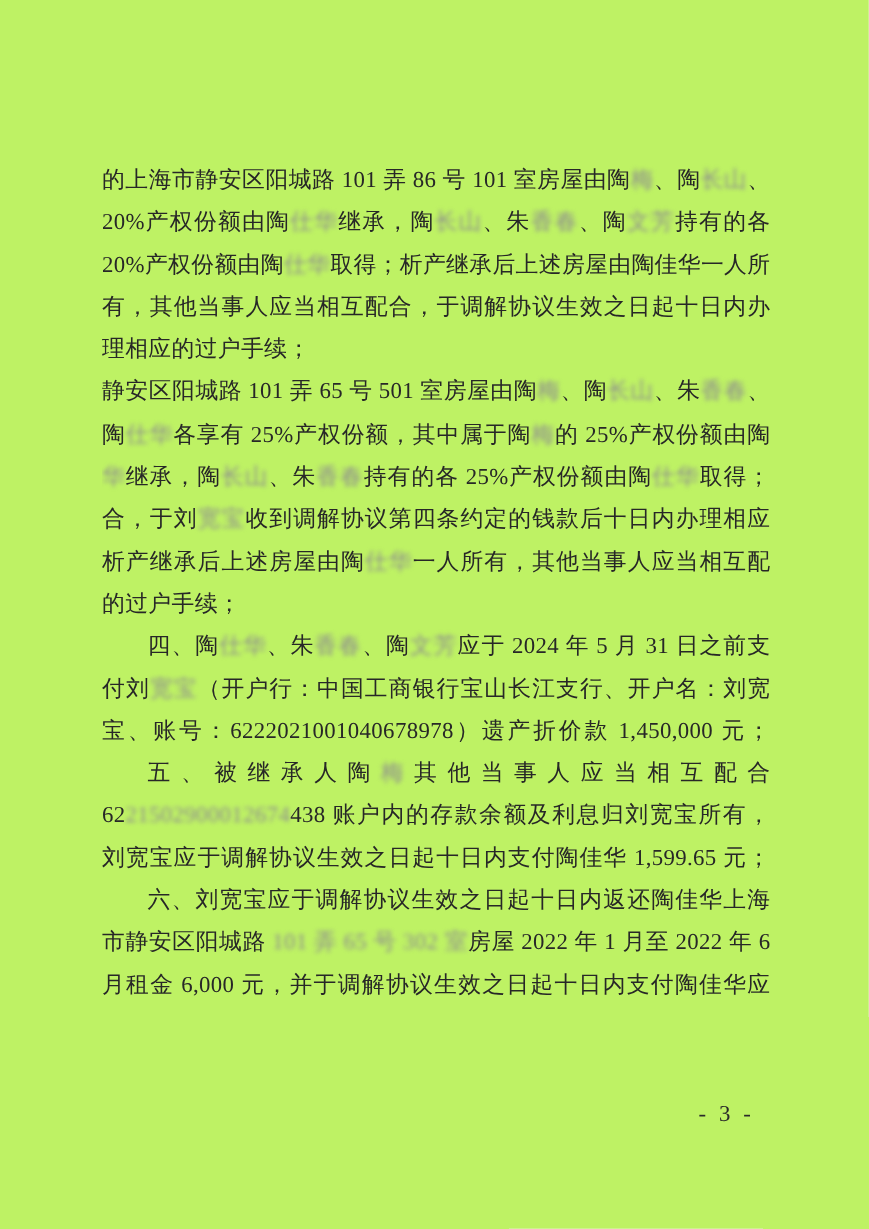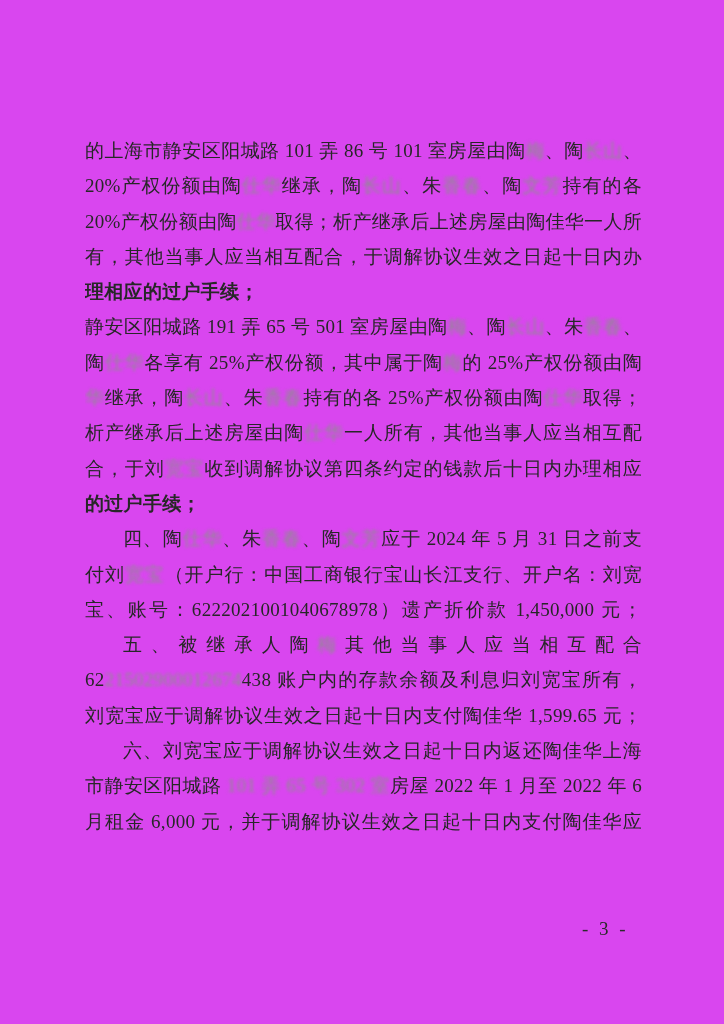--- a/index.html
+++ b/index.html
@@ -5,42 +5,42 @@
   * { box-sizing: border-box; }
   html, body { margin: 0; padding: 0; }
   body {
     width: 724px; height: 1024px;
     background: #f4f4f2;
     font-family: "Liberation Serif", "DejaVu Serif", serif;
   }
   .page {
     position: relative;
     width: 724px; height: 1024px;
-    background: #d946ef;
+    background: #bef264;
     overflow: hidden;
     color: #272727;
   }
   .text-block {
     position: absolute;
     left: 85px; top: 133px;
     width: 557px;
   }
   .line {
     font-size: 19px;
     line-height: 35.3px;
     height: 35.3px;
     max-height: 35.3px;
     overflow: hidden;
     letter-spacing: 0.3px;
     text-align: justify;
     text-align-last: justify;
     white-space: normal;
   }
   .line.indent { text-indent: 2em; }
-  .line.no-fill { text-align-last: left; font-weight: bold; }
+  .line.no-fill { text-align-last: left; }
   .seg { }
   .redacted {
     color: #8e8e8e;
     filter: blur(1.7px);
   }
   .page-number {
     position: absolute;
     top: 918px; left: 582px;
     font-size: 19px;
     letter-spacing: 3px;
@@ -51,25 +51,25 @@
 </head>
 <body>
 
 <div class="page">
   <div class="text-block">
       <div class="line"><span class="seg">的上海市静安区阳城路 101 弄 86 号 101 室房屋由陶</span><span class="seg redacted">梅</span><span class="seg">、陶</span><span class="seg redacted">长山</span><span class="seg">、</span></div>
       <div class="line"><span class="seg">20%产权份额由陶</span><span class="seg redacted">仕华</span><span class="seg">继承，陶</span><span class="seg redacted">长山</span><span class="seg">、朱</span><span class="seg redacted">香春</span><span class="seg">、陶</span><span class="seg redacted">文芳</span><span class="seg">持有的各</span></div>
       <div class="line"><span class="seg">20%产权份额由陶</span><span class="seg redacted">仕华</span><span class="seg">取得；析产继承后上述房屋由陶佳华一人所</span></div>
       <div class="line"><span class="seg">有，其他当事人应当相互配合，于调解协议生效之日起十日内办</span></div>
       <div class="line no-fill"><span class="seg">理相应的过户手续；</span></div>
-      <div class="line"><span class="seg">静安区阳城路 191 弄 65 号 501 室房屋由陶</span><span class="seg redacted">梅</span><span class="seg">、陶</span><span class="seg redacted">长山</span><span class="seg">、朱</span><span class="seg redacted">香春</span><span class="seg">、</span></div>
+      <div class="line"><span class="seg">静安区阳城路 101 弄 65 号 501 室房屋由陶</span><span class="seg redacted">梅</span><span class="seg">、陶</span><span class="seg redacted">长山</span><span class="seg">、朱</span><span class="seg redacted">香春</span><span class="seg">、</span></div>
       <div class="line"><span class="seg">陶</span><span class="seg redacted">仕华</span><span class="seg">各享有 25%产权份额，其中属于陶</span><span class="seg redacted">梅</span><span class="seg">的 25%产权份额由陶</span></div>
       <div class="line"><span class="seg redacted">华</span><span class="seg">继承，陶</span><span class="seg redacted">长山</span><span class="seg">、朱</span><span class="seg redacted">香春</span><span class="seg">持有的各 25%产权份额由陶</span><span class="seg redacted">仕华</span><span class="seg">取得；</span></div>
+      <div class="line"><span class="seg">合，于刘</span><span class="seg redacted">宽宝</span><span class="seg">收到调解协议第四条约定的钱款后十日内办理相应</span></div>
       <div class="line"><span class="seg">析产继承后上述房屋由陶</span><span class="seg redacted">仕华</span><span class="seg">一人所有，其他当事人应当相互配</span></div>
-      <div class="line"><span class="seg">合，于刘</span><span class="seg redacted">宽宝</span><span class="seg">收到调解协议第四条约定的钱款后十日内办理相应</span></div>
       <div class="line no-fill"><span class="seg">的过户手续；</span></div>
       <div class="line indent"><span class="seg">四、陶</span><span class="seg redacted">仕华</span><span class="seg">、朱</span><span class="seg redacted">香春</span><span class="seg">、陶</span><span class="seg redacted">文芳</span><span class="seg">应于 2024 年 5 月 31 日之前支</span></div>
       <div class="line"><span class="seg">付刘</span><span class="seg redacted">宽宝</span><span class="seg">（开户行：中国工商银行宝山长江支行、开户名：刘宽</span></div>
       <div class="line"><span class="seg">宝、账号：6222021001040678978）遗产折价款 1,450,000 元；</span></div>
       <div class="line indent"><span class="seg">五、被继承人陶</span><span class="seg redacted">梅</span><span class="seg">其他当事人应当相互配合</span></div>
       <div class="line"><span class="seg">62</span><span class="seg redacted">21502900012674</span><span class="seg">438 账户内的存款余额及利息归刘宽宝所有，</span></div>
       <div class="line"><span class="seg">刘宽宝应于调解协议生效之日起十日内支付陶佳华 1,599.65 元；</span></div>
       <div class="line indent"><span class="seg">六、刘宽宝应于调解协议生效之日起十日内返还陶佳华上海</span></div>
       <div class="line"><span class="seg">市静安区阳城路 </span><span class="seg redacted">101 弄 65 号 302 室</span><span class="seg">房屋 2022 年 1 月至 2022 年 6</span></div>
       <div class="line"><span class="seg">月租金 6,000 元，并于调解协议生效之日起十日内支付陶佳华应</span></div>

